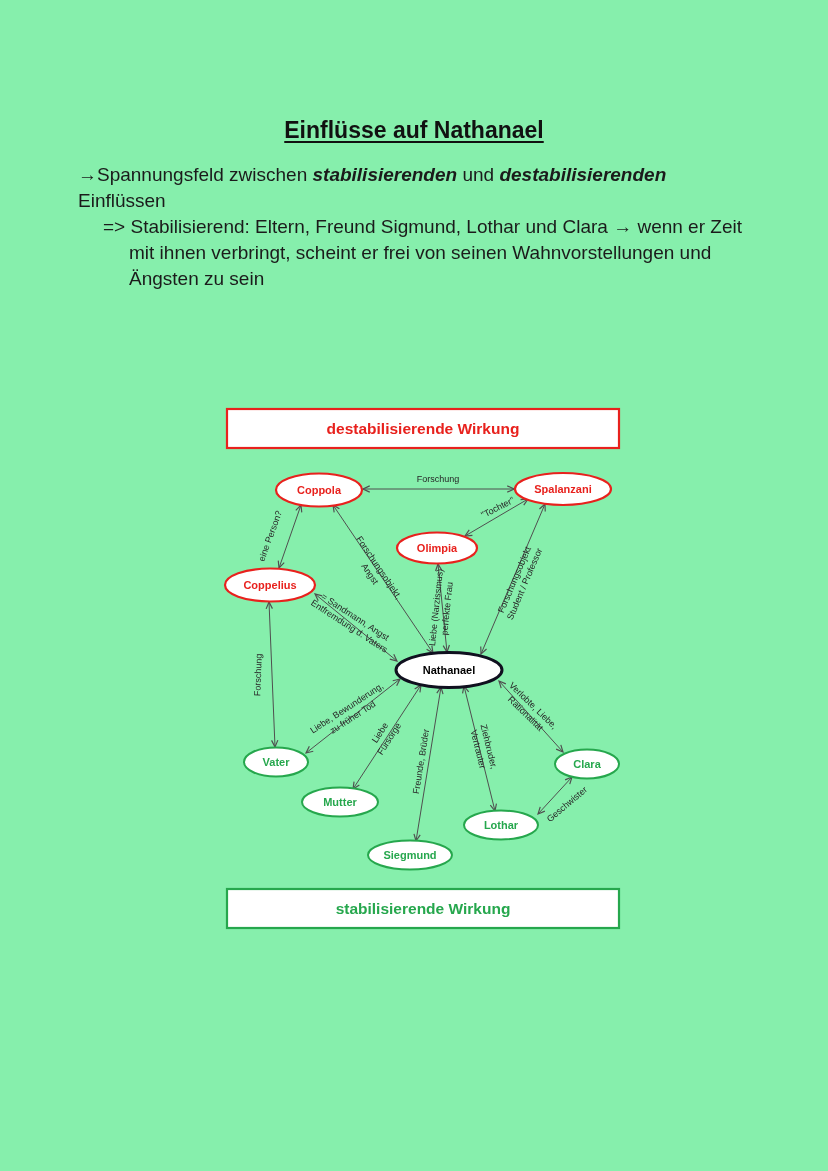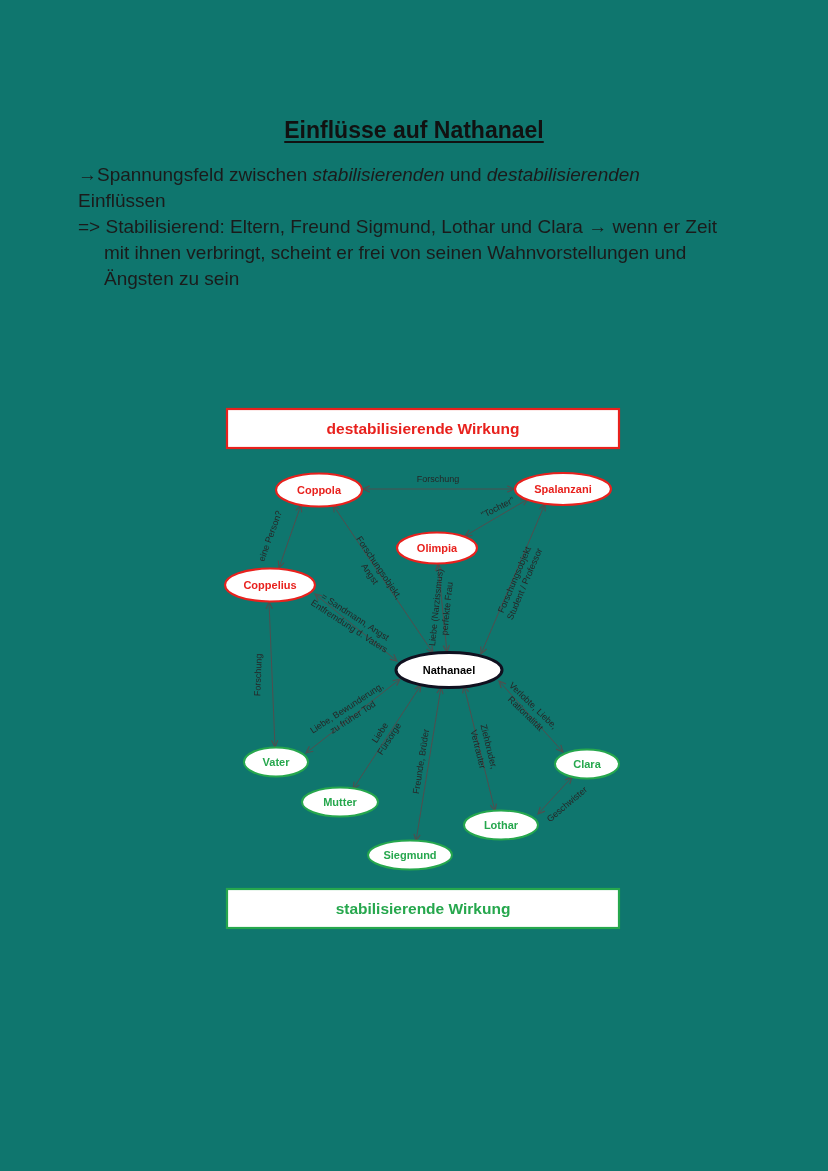--- a/index.html
+++ b/index.html
@@ -1,31 +1,31 @@
 <!DOCTYPE html>
 <html><head>
 <meta charset="utf-8">
 <style>
   html,body { margin:0; padding:0; background:#ffffff; }
   .page {
-    position:relative; width:828px; height:1171px; background:#0f766e;
+    position:relative; width:828px; height:1171px; background:#86efac;
     font-family:"Liberation Sans", sans-serif; color:#1b1b1b; overflow:hidden;
   }
   .title {
     position:absolute; top:102px; left:0; width:100%;
     text-align:center; font-size:23px; color:#111;
     text-decoration:underline; text-underline-offset:3px;
   }
   .textblock {
     position:absolute; top:162px; left:78px; width:668px;
     font-size:19px; line-height:1.35;
   }
   .intro { margin:0 0 1px 0; width:652px; }
-  .italic { font-style:italic; }
-  .bullets { width:655px; }
+  .italic { font-style:italic;font-weight:bold; }
+  .bullets { margin-left:25px; width:655px; }
   .bullet { margin:0; padding-left:26px; text-indent:-26px; }
   .diagram-svg { position:absolute; left:212px; top:400px; }
   .eline { stroke:#4f4f4f; stroke-width:1; fill:none; }
   .edge-label { font-size:9px; fill:#262626; text-anchor:middle; font-family:"Liberation Sans", sans-serif; }
   .node ellipse { fill:#ffffff; }
   .node text { text-anchor:middle; font-size:11px; font-weight:bold; font-family:"Liberation Sans", sans-serif; }
   .node.red ellipse { stroke:#e8211d; stroke-width:2.2; }
   .node.red text { fill:#e8211d; }
   .node.green ellipse { stroke:#26a74d; stroke-width:2; }
   .node.green text { fill:#26a74d; }

